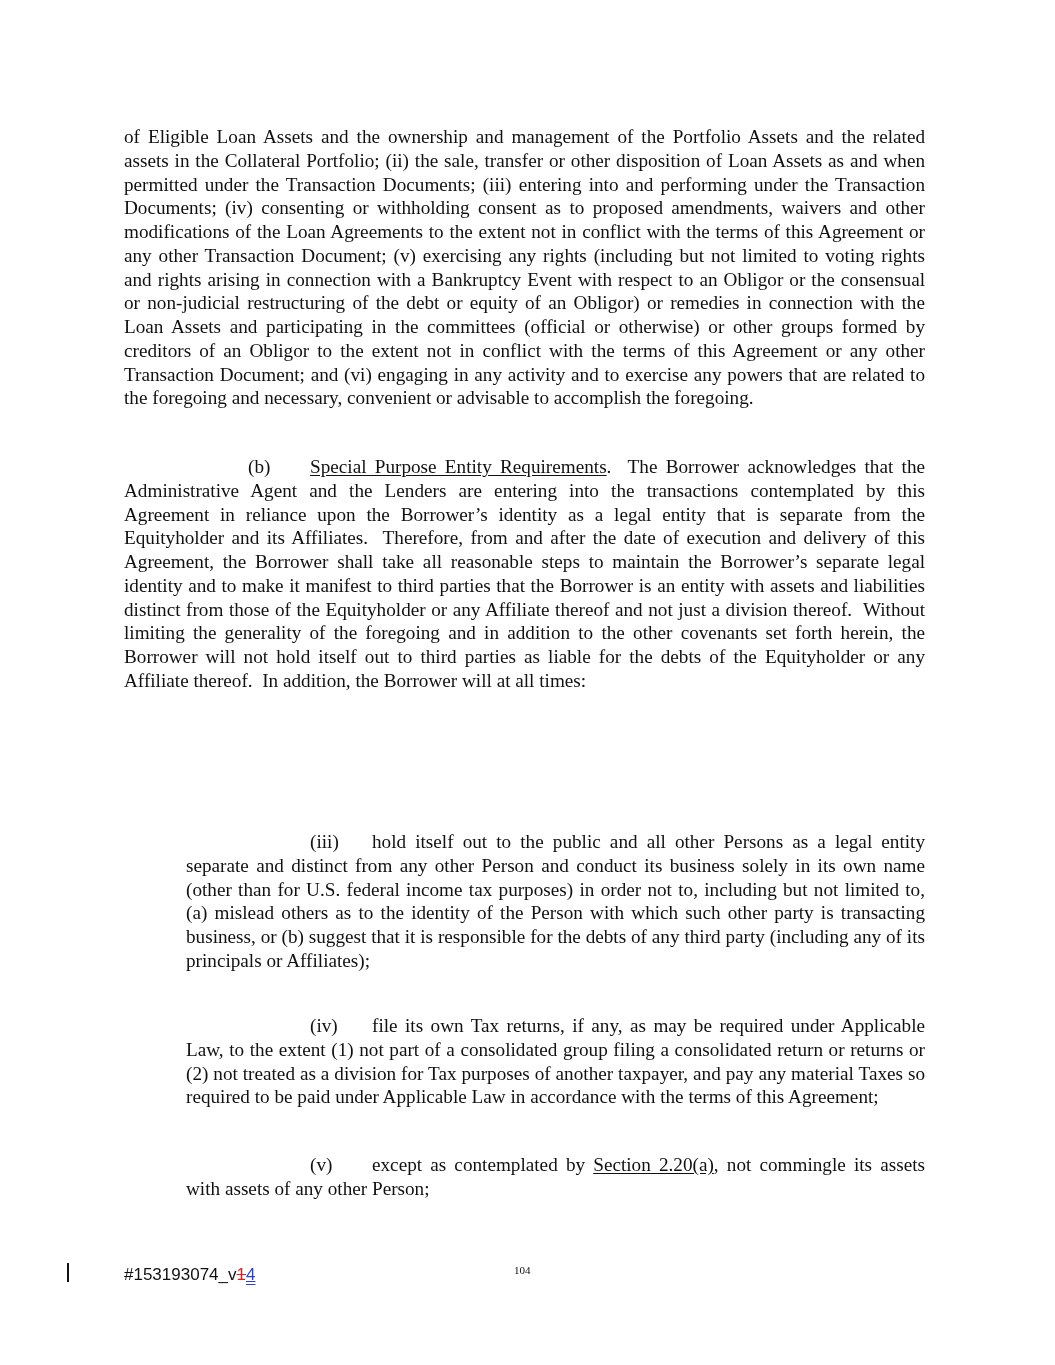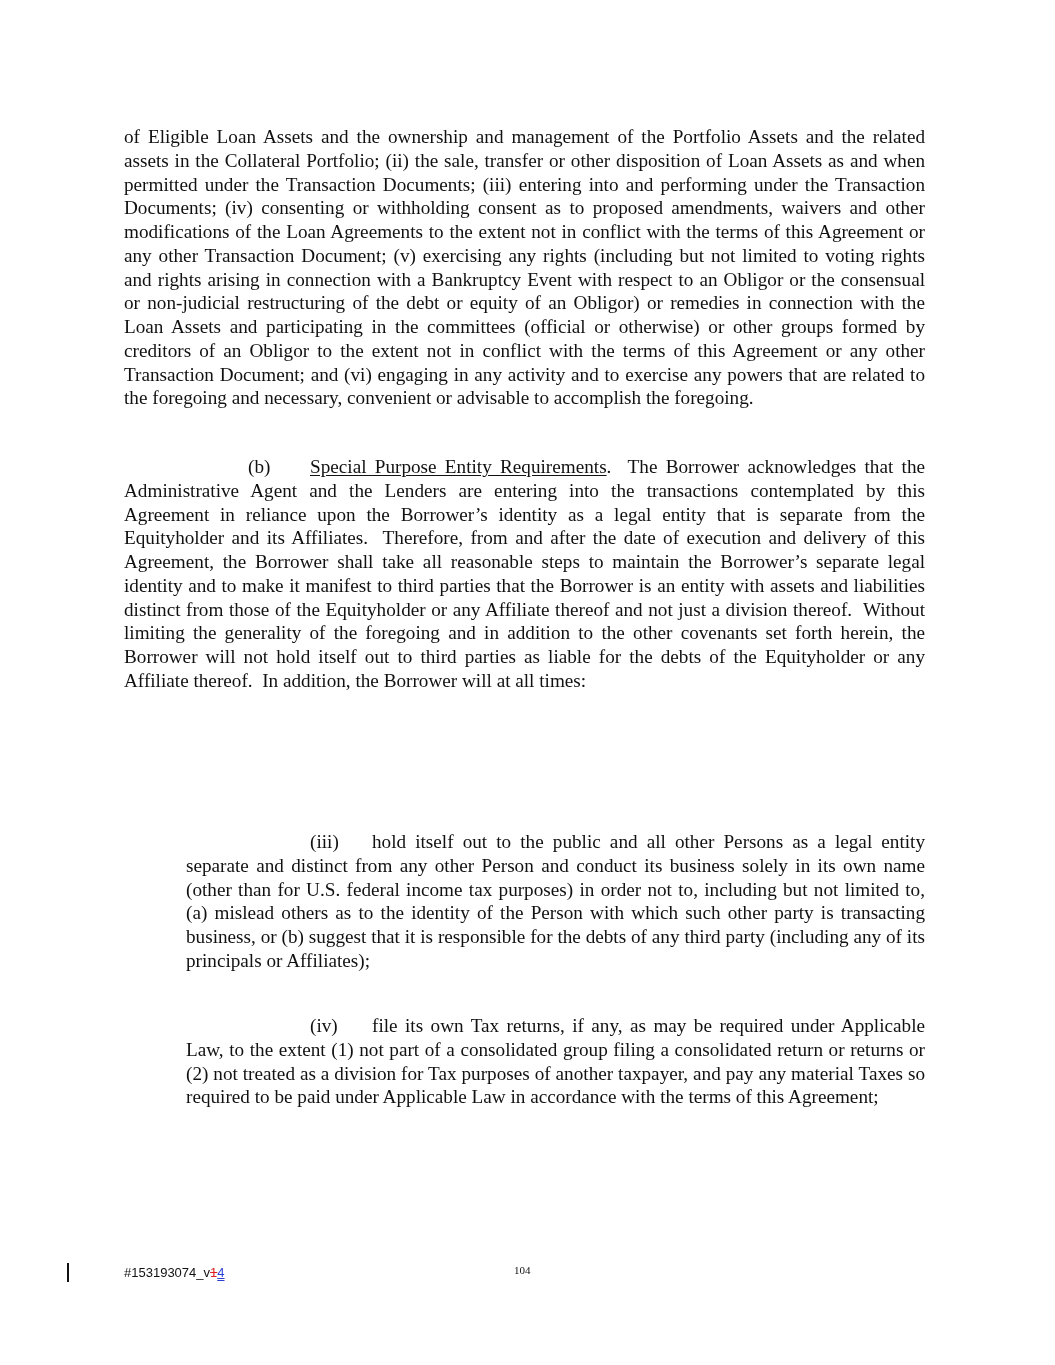--- a/index.html
+++ b/index.html
@@ -63,21 +63,21 @@
       top: 1263px;
       width: 2px;
       height: 19px;
       background: #111111;
     }
     .footer-id {
       position: absolute;
       left: 124px;
       top: 1265px;
       font-family: "Liberation Sans", sans-serif;
-      font-size: 13px;
+      font-size: 17px;
       color: #111111;
     }
     .del {
       color: #e0201f;
       text-decoration: line-through;
     }
     .ins {
       color: #2b3fd6;
       text-decoration: underline double;
     }
@@ -97,20 +97,21 @@
   <div class="body-text p1">of Eligible Loan Assets and the ownership and management of the Portfolio Assets and the related assets in the Collateral Portfolio; (ii) the sale, transfer or other disposition of Loan Assets as and when permitted under the Transaction Documents; (iii) entering into and performing under the Transaction Documents; (iv) consenting or withholding consent as to proposed amendments, waivers and other modifications of the Loan Agreements to the extent not in conflict with the terms of this Agreement or any other Transaction Document; (v) exercising any rights (including but not limited to voting rights and rights arising in connection with a Bankruptcy Event with respect to an Obligor or the consensual or non-judicial restructuring of the debt or equity of an Obligor) or remedies in connection with the Loan Assets and participating in the committees (official or otherwise) or other groups formed by creditors of an Obligor to the extent not in conflict with the terms of this Agreement or any other Transaction Document; and (vi) engaging in any activity and to exercise any powers that are related to the foregoing and necessary, convenient or advisable to accomplish the foregoing.</div>
 
   <div class="body-text p2"><span class="p2-num">(b)</span><span class="u">Special Purpose Entity Requirements</span><span>.</span><span style="white-space: pre-wrap;">  The Borrower acknowledges that the Administrative Agent and the Lenders are entering into the transactions contemplated by this Agreement in reliance upon the Borrower’s identity as a legal entity that is separate from the Equityholder and its Affiliates.  Therefore, from and after the date of execution and delivery of this Agreement, the Borrower shall take all reasonable steps to maintain the Borrower’s separate legal identity and to make it manifest to third parties that the Borrower is an entity with assets and liabilities distinct from those of the Equityholder or any Affiliate thereof and not just a division thereof.  Without limiting the generality of the foregoing and in addition to the other covenants set forth herein, the Borrower will not hold itself out to third parties as liable for the debts of the Equityholder or any Affiliate thereof.  In addition, the Borrower will at all times:</span></div>
 
 
 
   <div class="sub s3"><span class="sub-num">(iii)</span><span>hold itself out to the public and all other Persons as a legal entity separate and distinct from any other Person and conduct its business solely in its own name (other than for U.S. federal income tax purposes) in order not to, including but not limited to, (a) mislead others as to the identity of the Person with which such other party is transacting business, or (b) suggest that it is responsible for the debts of any third party (including any of its principals or Affiliates);</span></div>
 
   <div class="sub s4"><span class="sub-num">(iv)</span><span>file its own Tax returns, if any, as may be required under Applicable Law, to the extent (1) not part of a consolidated group filing a consolidated return or returns or (2) not treated as a division for Tax purposes of another taxpayer, and pay any material Taxes so required to be paid under Applicable Law in accordance with the terms of this Agreement;</span></div>
 
+  <div class="sub s5"><span class="sub-num">(v)</span><span style="white-space: pre-wrap;">except as contemplated by </span><span class="u">Section 2.20(a)</span><span>, not commingle its assets with assets of any other Person;</span></div>
 
   <div class="footer-bar"></div>
 
   <div class="footer-id"><span>#153193074_v</span><span class="del" style="color: rgb(224, 32, 31);">1</span><span class="ins" style="color: rgb(43, 63, 214);">4</span></div>
 
   <div class="footer-page">104</div>
 
 </div>
 
 </body></html>

